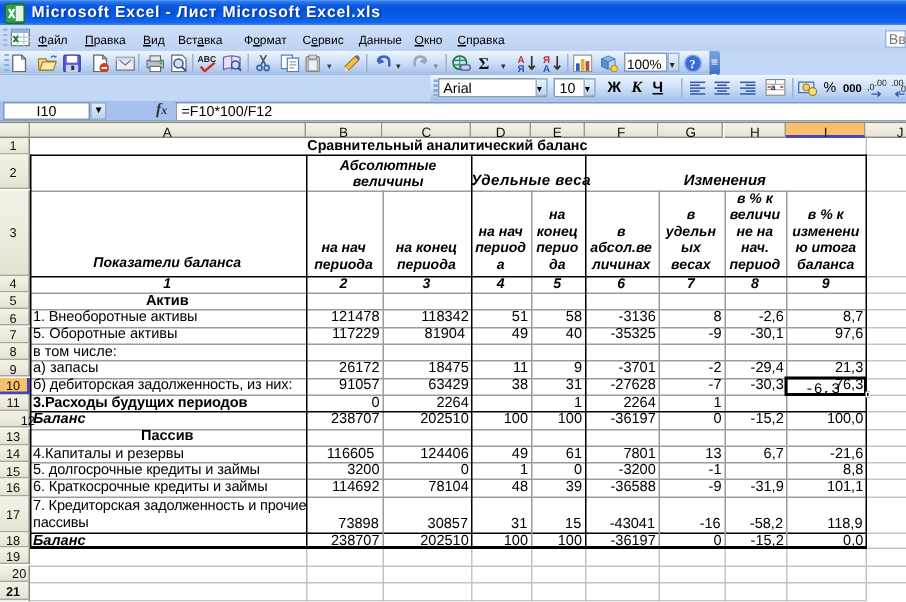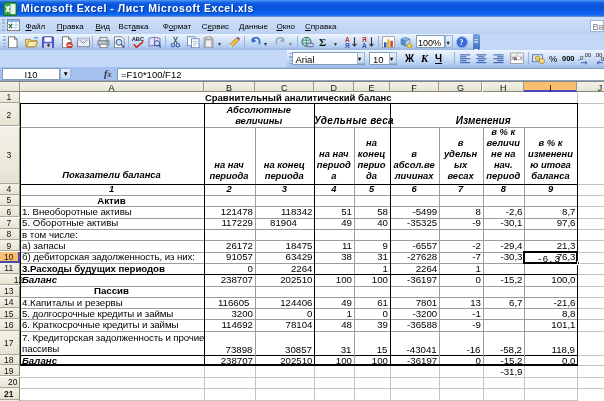--- a/index.html
+++ b/index.html
@@ -381,40 +381,40 @@
 <div class="t" style="left:389.5px;top:183.2px;width:49.2px;text-align:center;line-height:11px;font-size:9.4px;font-weight:bold;font-style:italic;">6</div>
 <div class="t" style="left:438.7px;top:183.2px;width:43.8px;text-align:center;line-height:11px;font-size:9.4px;font-weight:bold;font-style:italic;">7</div>
 <div class="t" style="left:482.5px;top:183.2px;width:41.5px;text-align:center;line-height:11px;font-size:9.4px;font-weight:bold;font-style:italic;">8</div>
 <div class="t" style="left:524px;top:183.2px;width:53px;text-align:center;line-height:11px;font-size:9.4px;font-weight:bold;font-style:italic;">9</div>
 <div class="t" style="left:19.5px;top:194.6px;width:184px;text-align:center;line-height:11px;font-size:9.7px;font-weight:bold;">Актив</div>
 <div class="t" style="left:22px;top:205.9px;line-height:11px;font-size:9.7px;letter-spacing:-0.08px;">1. Внеоборотные активы</div>
 <div class="t num" style="left:203.5px;top:205.9px;width:49.5px;line-height:11px;font-size:9.7px;">121478</div>
 <div class="t num" style="left:254.5px;top:205.9px;width:58px;line-height:11px;font-size:9.7px;">118342</div>
 <div class="t num" style="left:314px;top:205.9px;width:38px;line-height:11px;font-size:9.7px;">51</div>
 <div class="t num" style="left:353.5px;top:205.9px;width:34.5px;line-height:11px;font-size:9.7px;">58</div>
-<div class="t num" style="left:389.5px;top:205.9px;width:47.7px;line-height:11px;font-size:9.7px;">-5499</div>
+<div class="t num" style="left:389.5px;top:205.9px;width:47.7px;line-height:11px;font-size:9.7px;">-3136</div>
 <div class="t num" style="left:438.7px;top:205.9px;width:42.3px;line-height:11px;font-size:9.7px;">8</div>
 <div class="t num" style="left:482.5px;top:205.9px;width:40px;line-height:11px;font-size:9.7px;">-2,6</div>
 <div class="t num" style="left:524px;top:205.9px;width:51.5px;line-height:11px;font-size:9.7px;">8,7</div>
 <div class="t" style="left:22px;top:217.2px;line-height:11px;font-size:9.7px;">5. Оборотные активы</div>
 <div class="t num" style="left:203.5px;top:217.2px;width:49.5px;line-height:11px;font-size:9.7px;">117229</div>
-<div class="t num" style="left:239px;top:217.2px;width:58px;line-height:11px;font-size:9.7px;text-align:right;">81904</div>
+<div class="t num" style="left:252px;top:217.2px;width:58px;line-height:11px;font-size:9.7px;text-align:right;">81904</div>
 <div class="t num" style="left:314px;top:217.2px;width:38px;line-height:11px;font-size:9.7px;">49</div>
 <div class="t num" style="left:353.5px;top:217.2px;width:34.5px;line-height:11px;font-size:9.7px;">40</div>
 <div class="t num" style="left:389.5px;top:217.2px;width:47.7px;line-height:11px;font-size:9.7px;">-35325</div>
 <div class="t num" style="left:438.7px;top:217.2px;width:42.3px;line-height:11px;font-size:9.7px;">-9</div>
 <div class="t num" style="left:482.5px;top:217.2px;width:40px;line-height:11px;font-size:9.7px;">-30,1</div>
 <div class="t num" style="left:524px;top:217.2px;width:51.5px;line-height:11px;font-size:9.7px;">97,6</div>
 <div class="t" style="left:22px;top:228.5px;line-height:11px;font-size:9.7px;">в том числе:</div>
 <div class="t" style="left:22px;top:239.8px;line-height:11px;font-size:9.7px;">а) запасы</div>
 <div class="t num" style="left:203.5px;top:239.8px;width:49.5px;line-height:11px;font-size:9.7px;">26172</div>
 <div class="t num" style="left:254.5px;top:239.8px;width:58px;line-height:11px;font-size:9.7px;">18475</div>
 <div class="t num" style="left:314px;top:239.8px;width:38px;line-height:11px;font-size:9.7px;">11</div>
 <div class="t num" style="left:353.5px;top:239.8px;width:34.5px;line-height:11px;font-size:9.7px;">9</div>
-<div class="t num" style="left:389.5px;top:239.8px;width:47.7px;line-height:11px;font-size:9.7px;">-6557</div>
+<div class="t num" style="left:389.5px;top:239.8px;width:47.7px;line-height:11px;font-size:9.7px;">-3701</div>
 <div class="t num" style="left:438.7px;top:239.8px;width:42.3px;line-height:11px;font-size:9.7px;">-2</div>
 <div class="t num" style="left:482.5px;top:239.8px;width:40px;line-height:11px;font-size:9.7px;">-29,4</div>
 <div class="t num" style="left:524px;top:239.8px;width:51.5px;line-height:11px;font-size:9.7px;">21,3</div>
 <div class="t" style="left:22px;top:251.2px;line-height:11px;font-size:9.7px;letter-spacing:-0.08px;">б) дебиторская задолженность, из них:</div>
 <div class="t num" style="left:203.5px;top:251.2px;width:49.5px;line-height:11px;font-size:9.7px;">91057</div>
 <div class="t num" style="left:254.5px;top:251.2px;width:58px;line-height:11px;font-size:9.7px;">63429</div>
 <div class="t num" style="left:314px;top:251.2px;width:38px;line-height:11px;font-size:9.7px;">38</div>
 <div class="t num" style="left:353.5px;top:251.2px;width:34.5px;line-height:11px;font-size:9.7px;">31</div>
 <div class="t num" style="left:389.5px;top:251.2px;width:47.7px;line-height:11px;font-size:9.7px;">-27628</div>
 <div class="t num" style="left:438.7px;top:251.2px;width:42.3px;line-height:11px;font-size:9.7px;">-7</div>
@@ -453,21 +453,21 @@
 <div class="t num" style="left:389.5px;top:307.8px;width:47.7px;line-height:11px;font-size:9.7px;">-3200</div>
 <div class="t num" style="left:438.7px;top:307.8px;width:42.3px;line-height:11px;font-size:9.7px;">-1</div>
 <div class="t num" style="left:524px;top:307.8px;width:51.5px;line-height:11px;font-size:9.7px;">8,8</div>
 <div class="t" style="left:22px;top:319.1px;line-height:11px;font-size:9.7px;letter-spacing:-0.08px;">6. Краткосрочные кредиты и займы</div>
 <div class="t num" style="left:203.5px;top:319.1px;width:49.5px;line-height:11px;font-size:9.7px;">114692</div>
 <div class="t num" style="left:254.5px;top:319.1px;width:58px;line-height:11px;font-size:9.7px;">78104</div>
 <div class="t num" style="left:314px;top:319.1px;width:38px;line-height:11px;font-size:9.7px;">48</div>
 <div class="t num" style="left:353.5px;top:319.1px;width:34.5px;line-height:11px;font-size:9.7px;">39</div>
 <div class="t num" style="left:389.5px;top:319.1px;width:47.7px;line-height:11px;font-size:9.7px;">-36588</div>
 <div class="t num" style="left:438.7px;top:319.1px;width:42.3px;line-height:11px;font-size:9.7px;">-9</div>
-<div class="t num" style="left:482.5px;top:319.1px;width:40px;line-height:11px;font-size:9.7px;margin-top:47px;">-31,9</div>
+<div class="t num" style="left:482.5px;top:319.1px;width:40px;line-height:11px;font-size:9.7px;">-31,9</div>
 <div class="t num" style="left:524px;top:319.1px;width:51.5px;line-height:11px;font-size:9.7px;">101,1</div>
 <div class="t" style="left:22px;top:354.7px;line-height:11px;font-size:9.7px;font-weight:bold;font-style:italic;">Баланс</div>
 <div class="t num" style="left:203.5px;top:354.7px;width:49.5px;line-height:11px;font-size:9.7px;">238707</div>
 <div class="t num" style="left:254.5px;top:354.7px;width:58px;line-height:11px;font-size:9.7px;">202510</div>
 <div class="t num" style="left:314px;top:354.7px;width:38px;line-height:11px;font-size:9.7px;">100</div>
 <div class="t num" style="left:353.5px;top:354.7px;width:34.5px;line-height:11px;font-size:9.7px;">100</div>
 <div class="t num" style="left:389.5px;top:354.7px;width:47.7px;line-height:11px;font-size:9.7px;">-36197</div>
 <div class="t num" style="left:438.7px;top:354.7px;width:42.3px;line-height:11px;font-size:9.7px;">0</div>
 <div class="t num" style="left:482.5px;top:354.7px;width:40px;line-height:11px;font-size:9.7px;">-15,2</div>
 <div class="t num" style="left:524px;top:354.7px;width:51.5px;line-height:11px;font-size:9.7px;">0,0</div>

